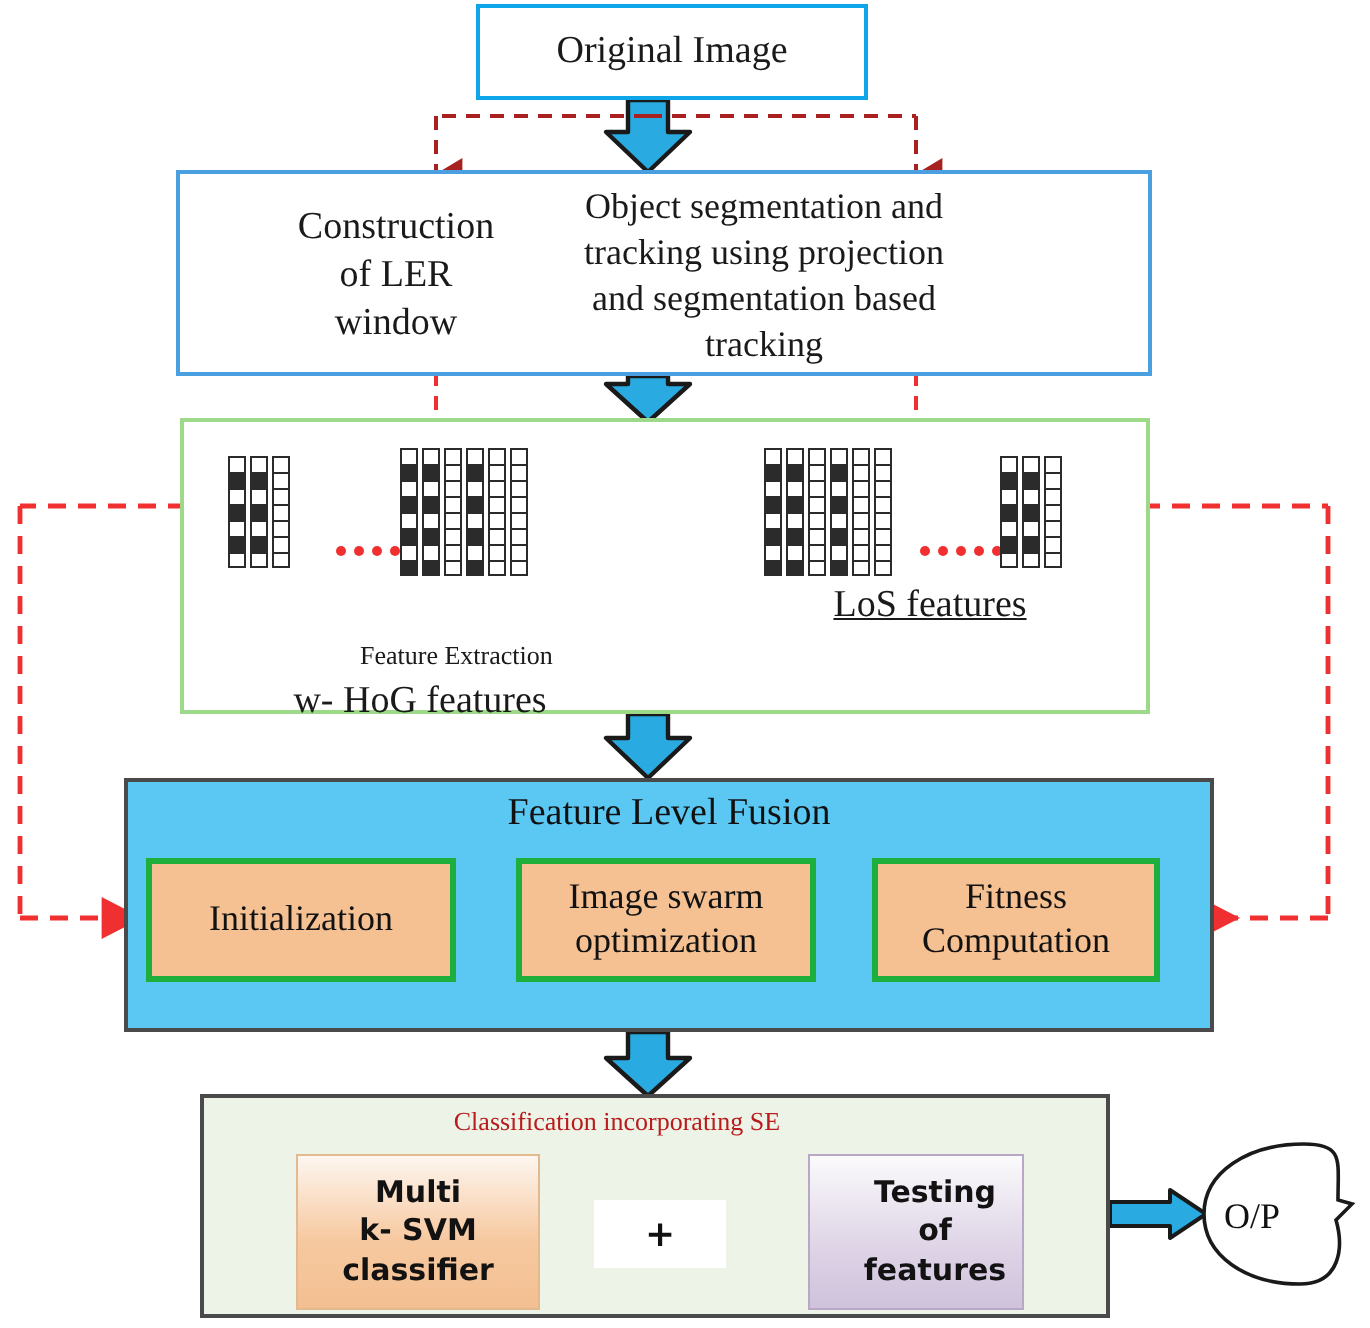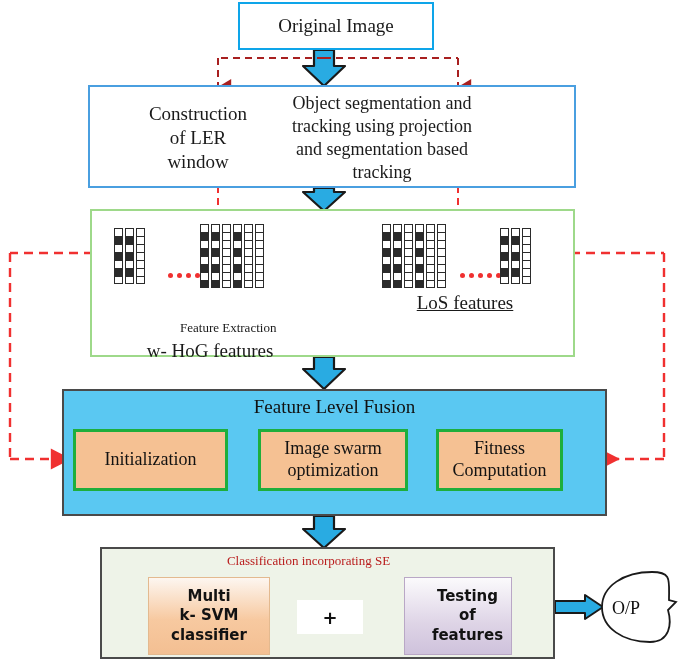--- a/index.html
+++ b/index.html
@@ -78,21 +78,21 @@
   .fusion-sub {
     border: 3px solid #1eae3c;
     background: #f5c193;
     display: flex; align-items: center; justify-content: center;
     text-align: center; line-height: 1.2;
     font-size: 18px; color: #121212;
     z-index: 8;
   }
   .sub-init   { left: 73px;  top: 429px; width: 155px; height: 62px; }
   .sub-salp   { left: 258px; top: 429px; width: 150px; height: 62px; }
-  .sub-fit    { left: 436px; top: 429px; width: 127px; height: 62px; }
+  .sub-fit    { left: 436px; top: 429px; width: 144px; height: 62px; }
 
   .box-classify {
     left: 100px; top: 547px; width: 455px; height: 112px;
     border: 2px solid #4a4a4a;
     background: #eef3e8;
     z-index: 4;
   }
   .classify-title {
     left: 100px; top: 553px; width: 417px; text-align: center;
     font-size: 13px; color: #b91c1c; z-index: 8;

